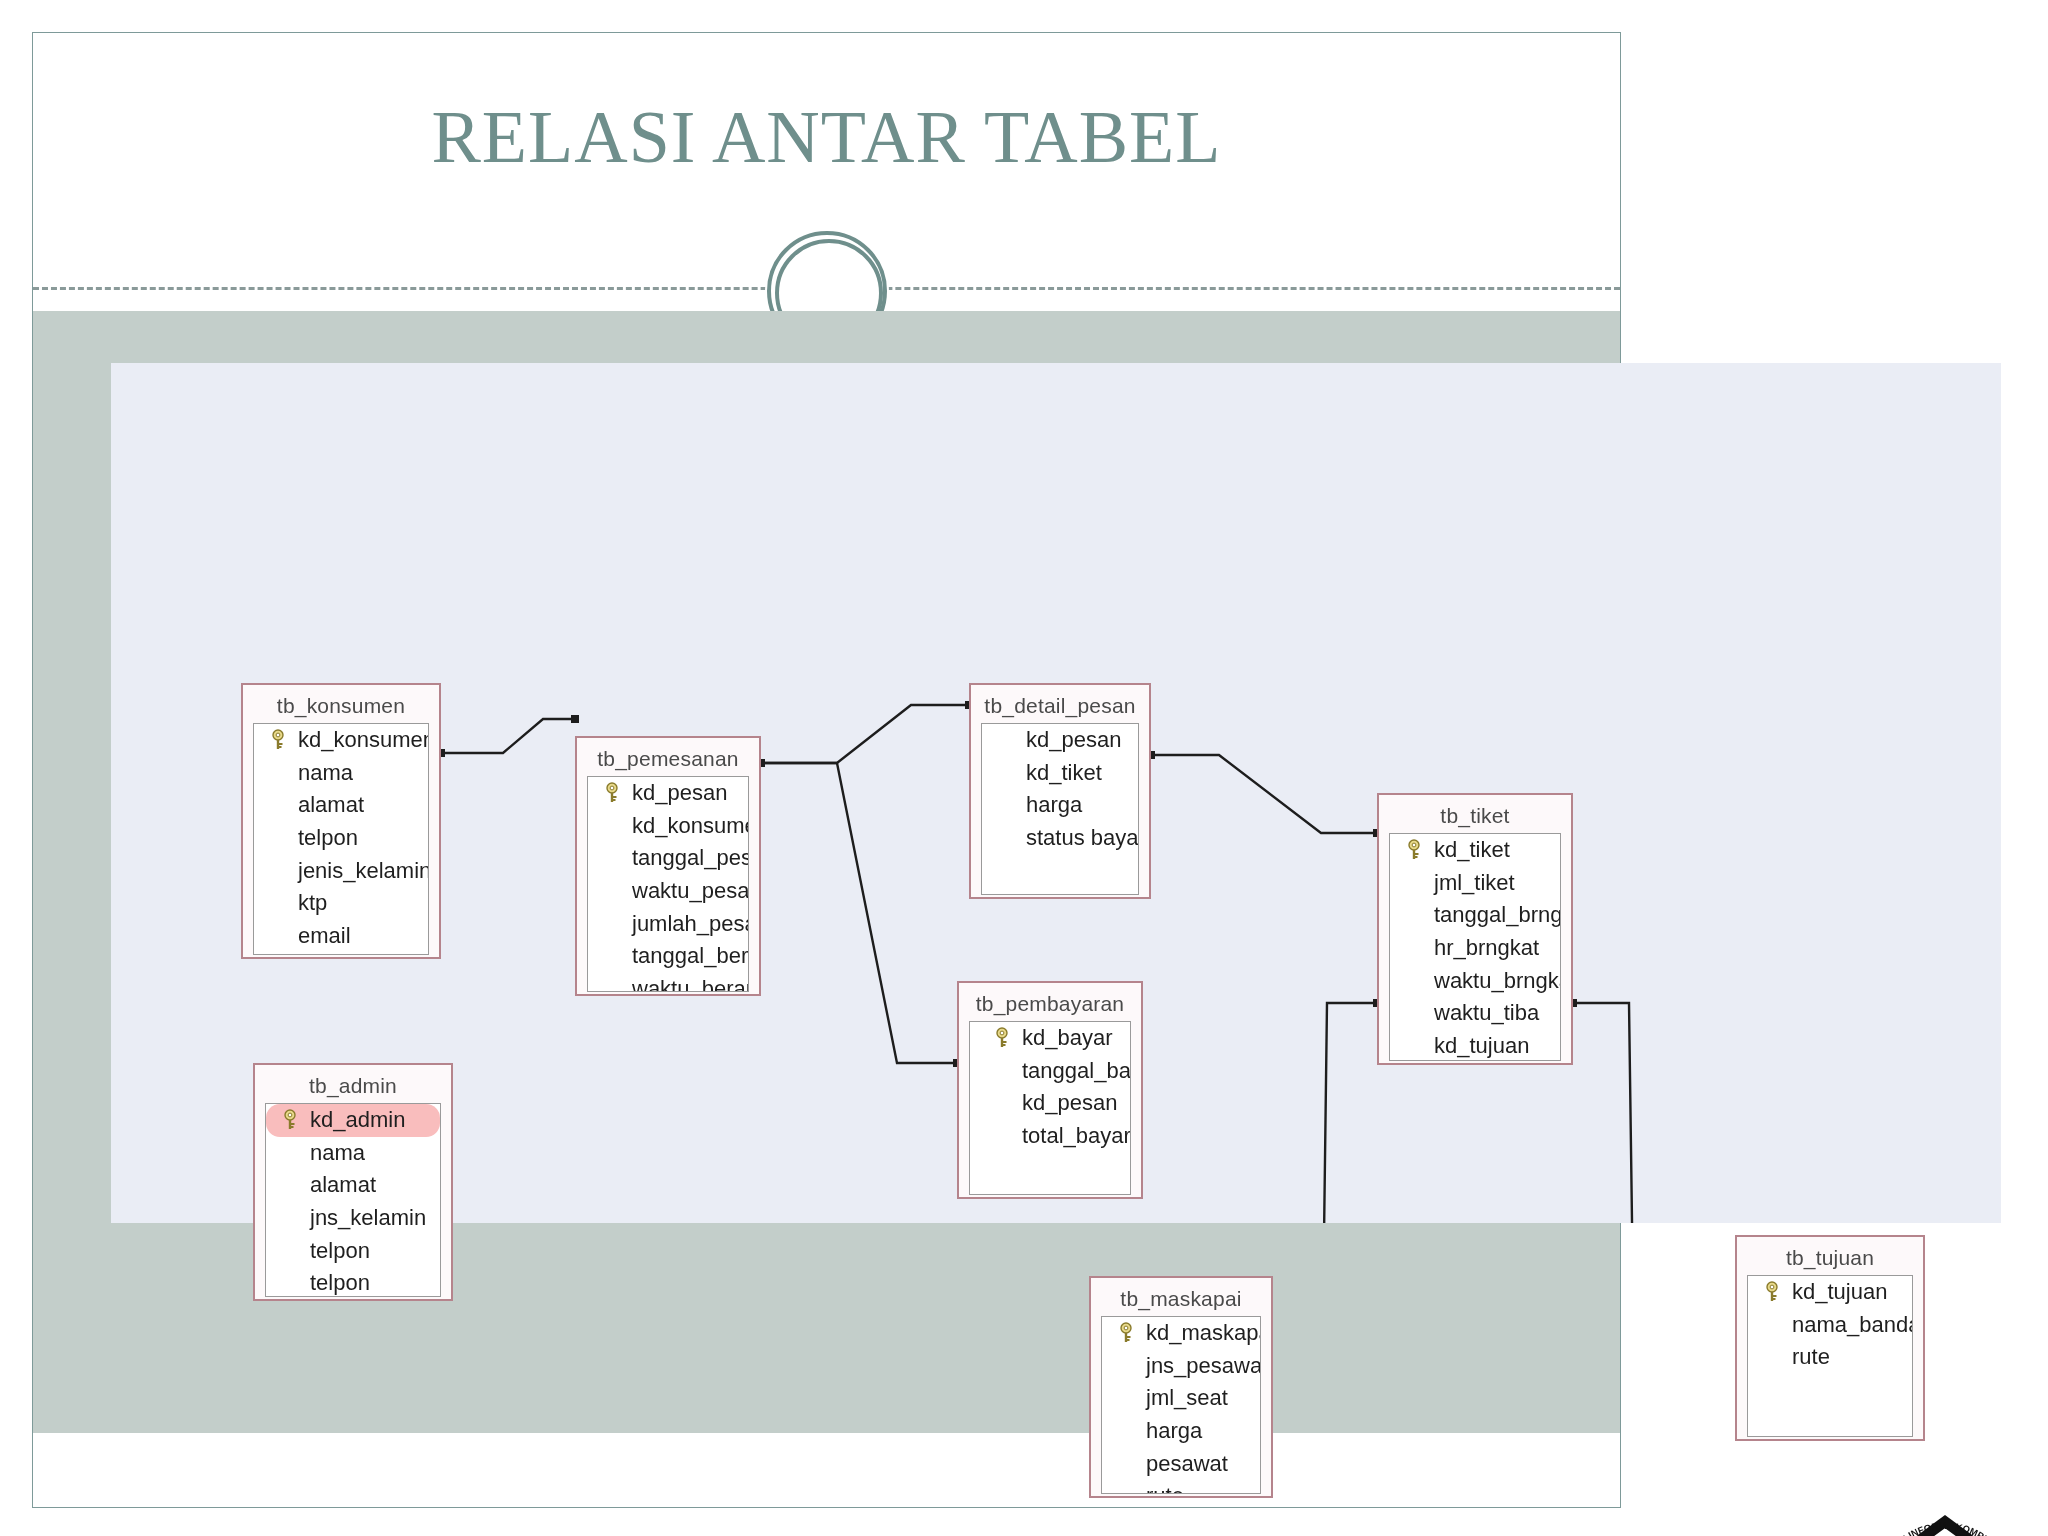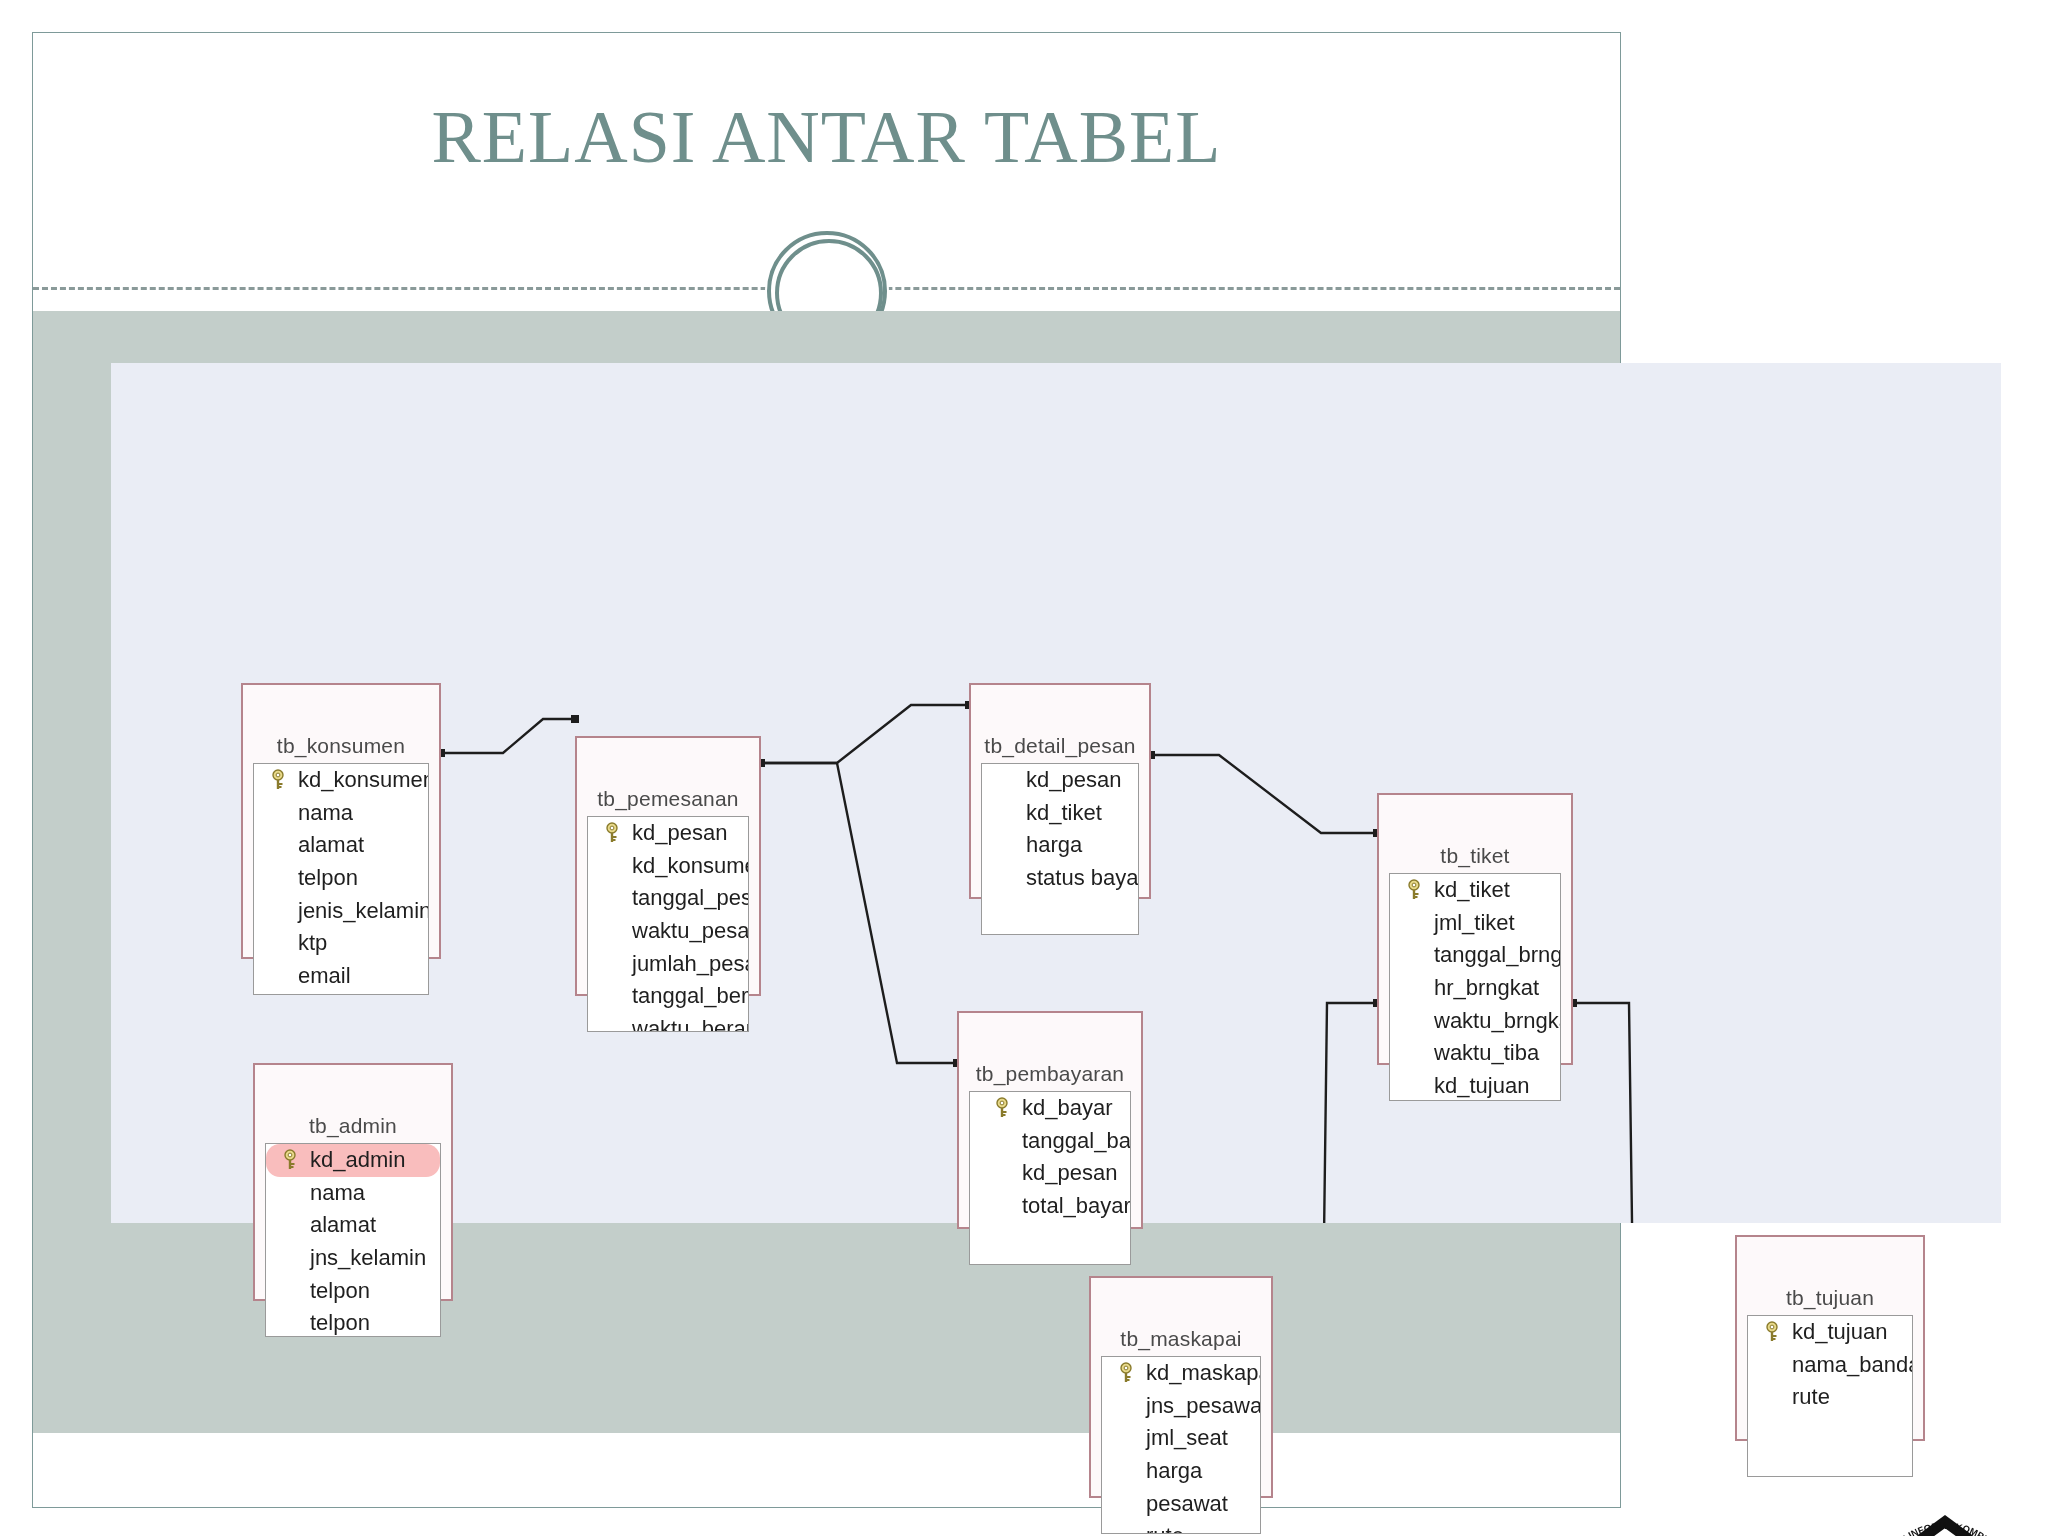--- a/index.html
+++ b/index.html
@@ -36,21 +36,21 @@
   
   #canvas{
     position:absolute;left:78px;top:52px;width:1890px;height:860px;
     background:#eaedf5;
   }
 
   
   .tbl{position:absolute;background:#fdf9fa;border:2px solid #b5848c;box-sizing:border-box;}
   .tbl-title{
     text-align:center;font-size:21px;color:#4a4a4a;
-    padding:9px 4px 5px;letter-spacing:.2px;white-space:nowrap;overflow:hidden;margin-top:40px;
+    padding:9px 4px 5px;letter-spacing:.2px;white-space:nowrap;overflow:hidden;
   }
   .tbl-fields{
     margin:0 10px 10px;background:#ffffff;border:1px solid #9a9a9a;
     box-sizing:border-box;overflow:hidden;
   }
   .fld{
     position:relative;font-size:22px;color:#1f1f1f;
     padding:4px 6px 4px 44px;white-space:nowrap;line-height:1.12;
   }
   .fld.pk-hl{background:#f9bdbd;border-radius:14px;}
@@ -168,21 +168,21 @@
           </div>
           <div class="tbl" style="left: 858px; top: 320px; width: 182px; height: 216px;">
             <div class="tbl-title">tb_detail_pesan</div>
             <div class="tbl-fields" style="height: 172px;">
               <div class="fld"><span>kd_pesan</span></div>
               <div class="fld"><span>kd_tiket</span></div>
               <div class="fld"><span>harga</span></div>
               <div class="fld"><span>status bayar</span></div>
             </div>
           </div>
-          <div class="tbl" style="left: 846px; top: 648px; width: 186px; height: 218px;">
+          <div class="tbl" style="left: 846px; top: 618px; width: 186px; height: 218px;">
             <div class="tbl-title">tb_pembayaran</div>
             <div class="tbl-fields" style="height: 174px; padding-left: 8px;">
               <div class="fld"><svg class="keyicon" viewBox="0 0 16 22">
                   <circle cx="8" cy="6" r="5" fill="#e8d98a" stroke="#8a7b2c" stroke-width="1.4"></circle>
                   <circle cx="8" cy="6" r="1.9" fill="#ffffff" stroke="#8a7b2c" stroke-width="1"></circle>
                   <path d="M8 11 L8 20" stroke="#8a7b2c" stroke-width="2.4" fill="none"></path>
                   <path d="M8 15 L12.5 15 M8 18 L11.5 18" stroke="#8a7b2c" stroke-width="1.8" fill="none"></path>
                 </svg><span>kd_bayar</span></div>
               <div class="fld"><span>tanggal_bayar</span></div>
               <div class="fld"><span>kd_pesan</span></div>

